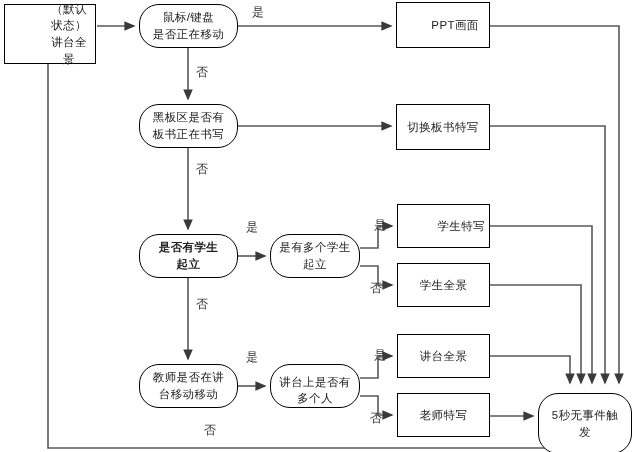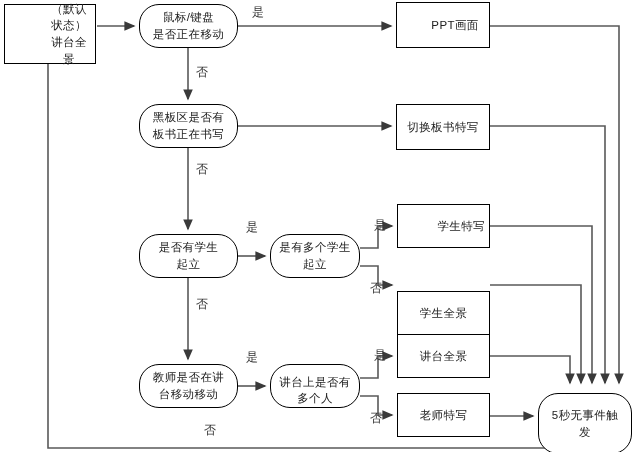--- a/index.html
+++ b/index.html
@@ -103,32 +103,32 @@
       <div class="node" style="left: 396px; top: 2px; width: 94px; height: 46px; padding-left: 24px;">
         <span class="label">PPT画面</span>
       </div>
       <div class="node rounded" style="left: 139px; top: 104px; width: 99px; height: 44px;">
         <span class="label">黑板区是否有
 板书正在书写</span>
       </div>
       <div class="node" style="left: 396px; top: 104px; width: 94px; height: 46px;">
         <span class="label">切换板书特写</span>
       </div>
-      <div class="node rounded" style="left: 139px; top: 234px; width: 99px; height: 44px;">
+      <div class="node rounded" style="left: 139px; top: 234px; width: 99px; height: 44px; font-weight: bold;">
         <span class="label">是否有学生
 起立</span>
       </div>
       <div class="node rounded" style="left: 270px; top: 234px; width: 90px; height: 44px;">
         <span class="label">是有多个学生
 起立</span>
       </div>
       <div class="node" style="left: 397px; top: 204px; width: 93px; height: 44px; justify-content: flex-end;">
         <span class="label">学生特写</span>
       </div>
-      <div class="node" style="left: 397px; top: 263px; width: 93px; height: 44px; margin-top: 28px;">
+      <div class="node" style="left: 397px; top: 263px; width: 93px; height: 44px;">
         <span class="label">学生全景</span>
       </div>
       <div class="node rounded" style="left: 139px; top: 364px; width: 99px; height: 44px;">
         <span class="label">教师是否在讲
 台移动移动</span>
       </div>
       <div class="node rounded" style="left: 270px; top: 364px; width: 90px; height: 44px; align-items: flex-end;">
         <span class="label">讲台上是否有
 多个人</span>
       </div>

